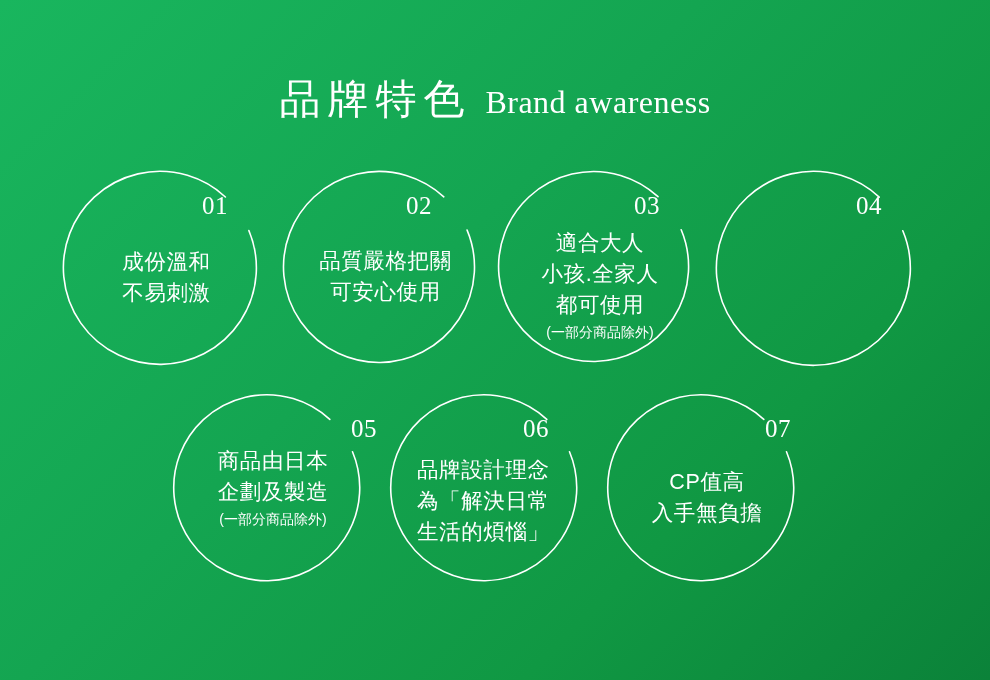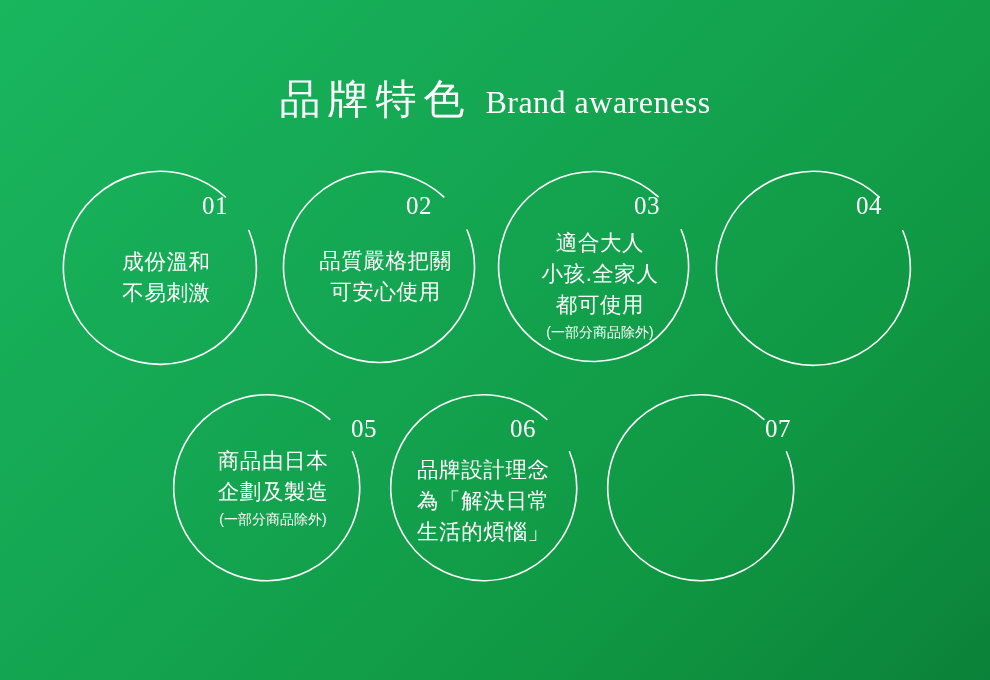--- a/index.html
+++ b/index.html
@@ -160,29 +160,33 @@
       <span class="line">企劃及製造</span>
       <span class="note">(一部分商品除外)</span>
     </div>
   </div>
 
   <div class="item" style="left:397px; top:405px; width:186px; height:186px;">
     <svg class="ring" width="186" height="186" viewBox="0 0 186 186">
       <path d="M 149.8 14.4
                A 93 93 0 1 0 172.5 46.8"></path>
     </svg>
-    <div class="num" style="left:113px; top:11px;">06</div>
+    <div class="num" style="left:126px; top:11px;">06</div>
     <div class="body-text left" style="left:20px; top:50px; width:186px;">
       <span class="line">品牌設計理念</span>
       <span class="line">為「解決日常</span>
       <span class="line">生活的煩惱」</span>
     </div>
   </div>
 
   <div class="item" style="left:614px; top:405px; width:186px; height:186px;">
     <svg class="ring" width="186" height="186" viewBox="0 0 186 186">
       <path d="M 149.8 14.4
                A 93 93 0 1 0 172.5 46.8"></path>
     </svg>
     <div class="num" style="left:127px; top:11px;margin-left:24px;">07</div>
+    <div class="body-text" style="left:-6px; top:62px; width:198px;">
+      <span class="line">CP值高</span>
+      <span class="line">入手無負擔</span>
+    </div>
   </div>
 
 </div>
 
 </body></html>

